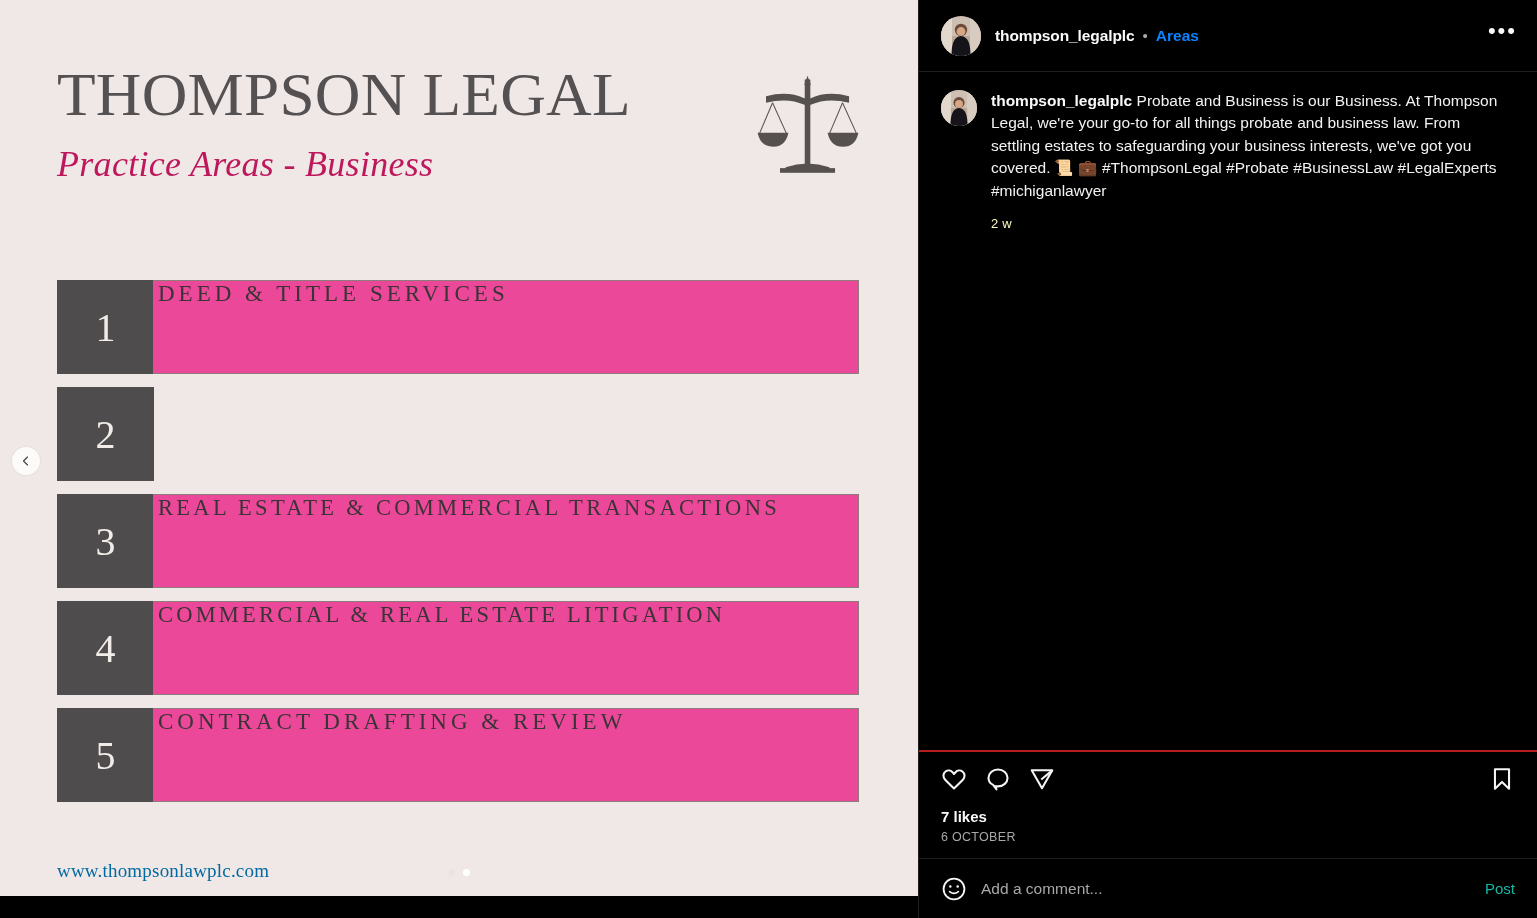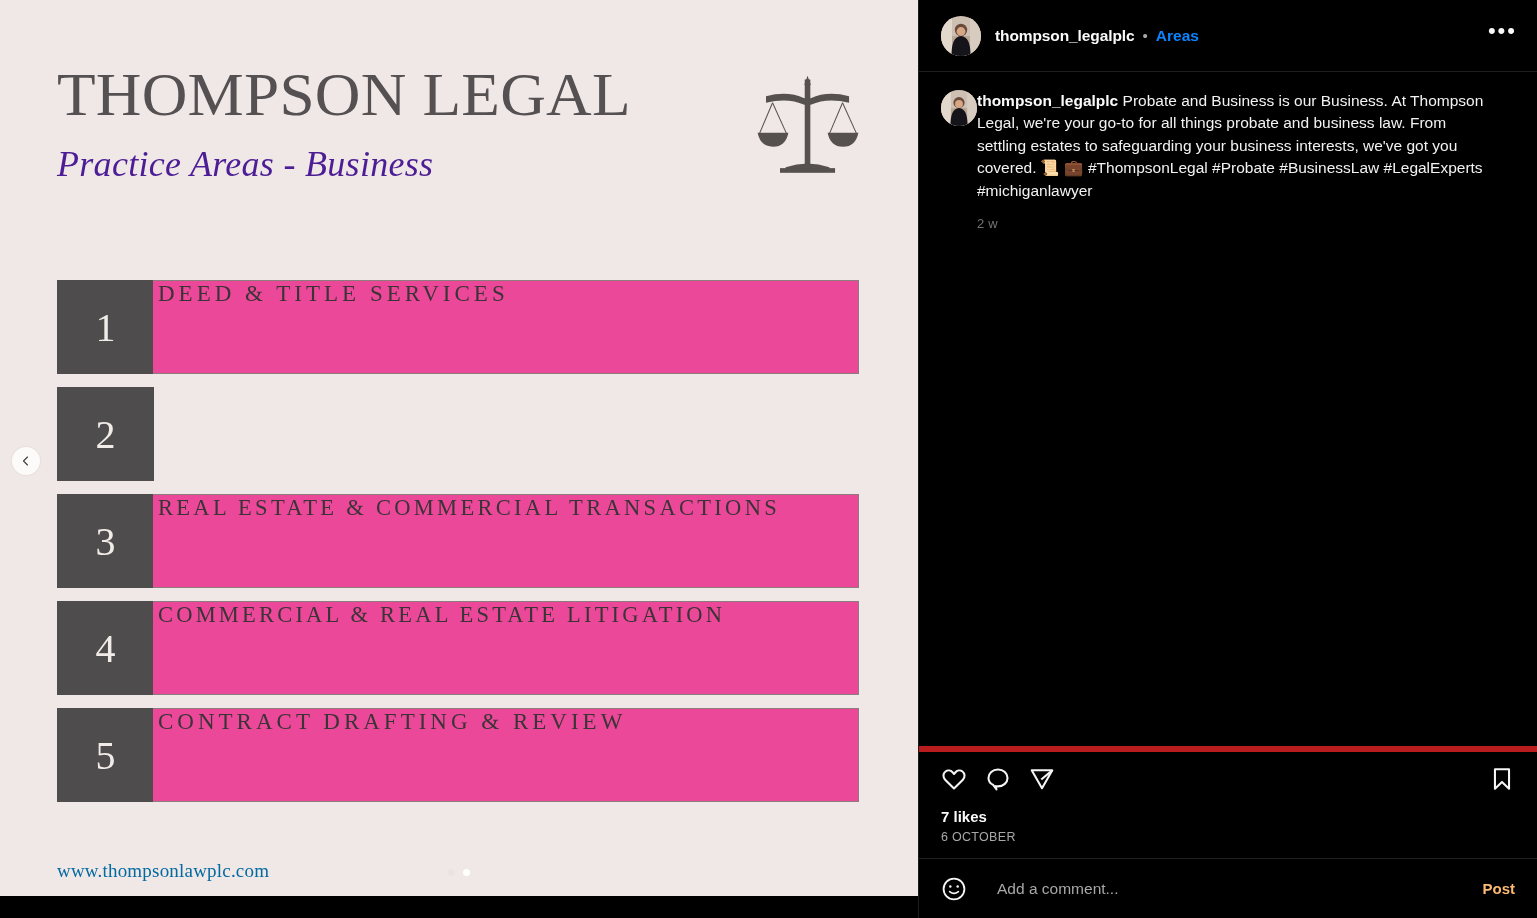--- a/index.html
+++ b/index.html
@@ -27,21 +27,21 @@
     color: #555152;
     line-height: 1.05;
     white-space: nowrap;
     transform: scaleX(1.02);
     transform-origin: left center;
   }
   .brand-sub {
     font-family: "Liberation Serif", serif;
     font-style: italic;
     font-size: 36px;
-    color: #4c1d95;
+    color: #be185d;
     margin-top: 16px;
     letter-spacing: 0.3px;
   }
   .scales-wrap {
     position: absolute; left: 752px; top: 72px;
     width: 112px; height: 112px;
   }
   .scales-wrap svg { width: 112px; height: 112px; display: block; }
 
   .rows { position: absolute; left: 57px; top: 280px; width: 802px; }
@@ -130,60 +130,60 @@
   }
   .dot-sep { color: #a8a8a8; font-size: 15px; line-height: 1; }
   .follow-link { color: #0a84ff; font-size: 15.5px; font-weight: bold; }
   .more-btn {
     margin-left: auto; color: #fafafa;
     font-size: 22px; letter-spacing: 2px; line-height: 0.4;
     padding-bottom: 8px;
   }
 
   .ig-body { flex: 1; overflow: hidden; position: relative; }
-  .caption-row { display: flex; padding: 18px 22px 0 22px; }
+  .caption-row { display: flex; padding: 18px 22px 0 22px; gap: 14px; }
   .caption-text {
     font-size: 15.5px; line-height: 1.45; color: #f2f2f2;
     max-width: 518px; word-wrap: break-word;
   }
   .caption-text .u { font-weight: bold; color: #fafafa; }
   .caption-time {
-    font-size: 13px; color: #737373; margin-top: 14px; letter-spacing: 0.2px;
+    font-size: 13px; color: #fef9c3; margin-top: 14px; letter-spacing: 0.2px;
   }
 
   .ig-actions {
-    flex: none; border-top: 6px solid #b91c1c;
+    flex: none; border-top: 2px solid #b91c1c;
     padding: 14px 22px 0 22px;
   }
   .action-icons { display: flex; align-items: center; gap: 18px; }
   .icon-btn { width: 26px; height: 26px; display: block; }
   .icon-btn svg { width: 26px; height: 26px; display: block; }
   .save-btn { margin-left: auto; }
   .likes {
     font-size: 15px; font-weight: bold; color: #fafafa; margin-top: 16px;
   }
   .post-date {
     font-size: 12.5px; color: #a8a8a8; margin-top: 5px; letter-spacing: 0.3px;
   }
   .ig-comment-bar {
     flex: none; height: 60px; margin-top: 14px;
     border-top: 1px solid #1f1f1f;
     display: flex; align-items: center; padding: 0 22px;
-    gap: 30px;
+    gap: 14px;
   }
   .emoji-btn { width: 26px; height: 26px; flex: none; }
   .emoji-btn svg { width: 26px; height: 26px; display: block; }
   .comment-input {
     flex: 1; background: transparent; border: none; outline: none;
     color: #f2f2f2; font-size: 15.5px;
     font-family: "Liberation Sans", sans-serif;
   }
   .comment-input::placeholder { color: #a8a8a8; }
   .post-btn {
-    color: #fdba74; font-size: 15px; font-weight: bold; background: none;
+    color: #14b8a6; font-size: 15px; font-weight: normal; background: none;
     border: none; font-family: "Liberation Sans", sans-serif; cursor: pointer;
   }
 </style>
 </head>
 <body>
 
 <div class="screen">
 
   <div class="media-panel">
 

